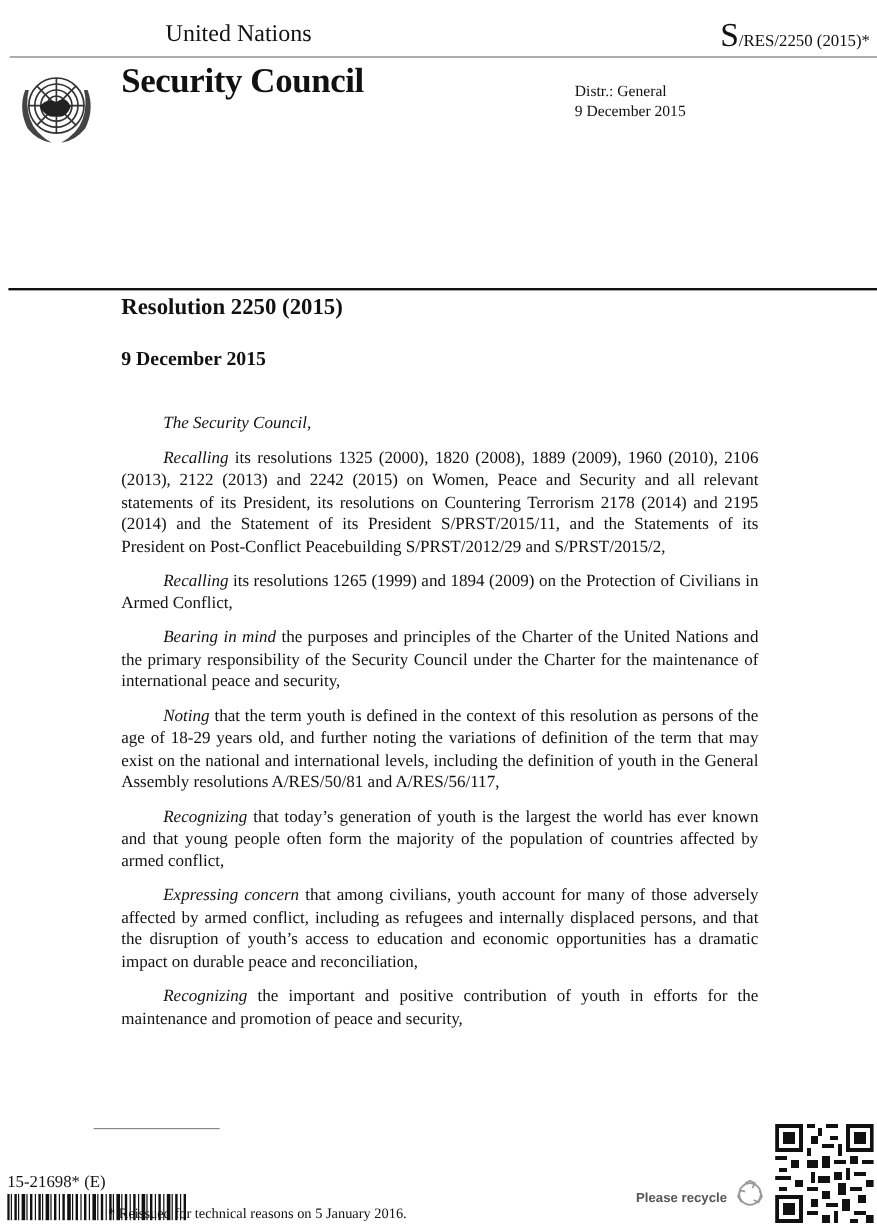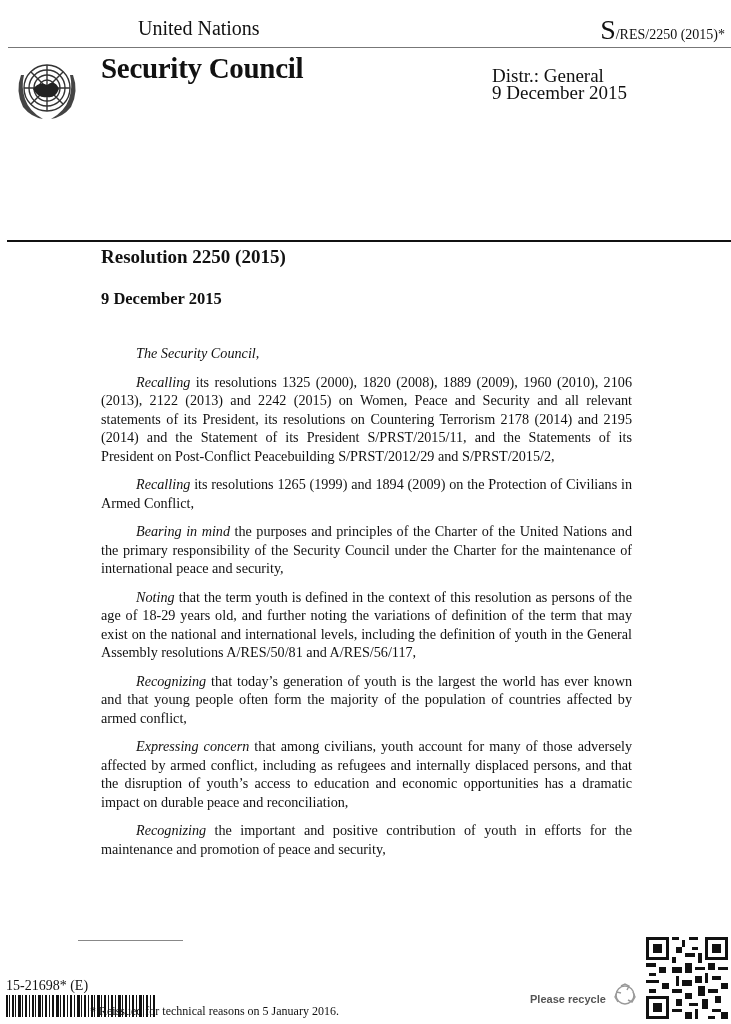--- a/index.html
+++ b/index.html
@@ -7,21 +7,21 @@
     width: 731px; height: 1024px; position: relative; overflow: hidden;
     font-family: "Liberation Serif", "DejaVu Serif", serif; color: #111;
   }
   .abs { position: absolute; }
   .org-name { left: 100px; top: 17px; font-size: 20px; margin-left: 38px; }
   .symbol { right: 6px; top: 14px; font-size: 14px; white-space: nowrap; }
   .symbol .big { font-size: 28px; }
   .top-rule { left: 8px; right: 0; top: 47px; height: 1px; background: #777; }
   .logo { left: 11px; top: 55px; width: 72px; height: 72px; }
   .body-name { left: 101px; top: 52px; font-size: 29px; font-weight: bold; letter-spacing: -0.3px; }
-  .distr { left: 492px; top: 67px; font-size: 19px; line-height: 17px; }
+  .distr { left: 479px; top: 67px; font-size: 13px; line-height: 17px; }
   .thick-rule { left: 7px; right: 0; top: 240px; height: 2px; background: #111; }
   .res-title { left: 101px; top: 246px; font-size: 19px; font-weight: bold; }
   .adopted { left: 101px; top: 289px; font-size: 16.5px; font-weight: bold; line-height: 20px; width: 520px; }
   .content { left: 101px; top: 344px; width: 531px; font-size: 14.2px; line-height: 18.5px; }
   .content p { margin: 0 0 10px 0; text-align: justify; text-indent: 35px; }
   .content p.first { margin-bottom: 10px; }
   .content em { font-style: italic; }
   .fn-rule { left: 78px; top: 940px; width: 105px; height: 1px; background: #888; }
   .footnote { left: 90px; top: 1004px; font-size: 12px; }
   .jobno { left: 6px; top: 978px; font-size: 14px; }

